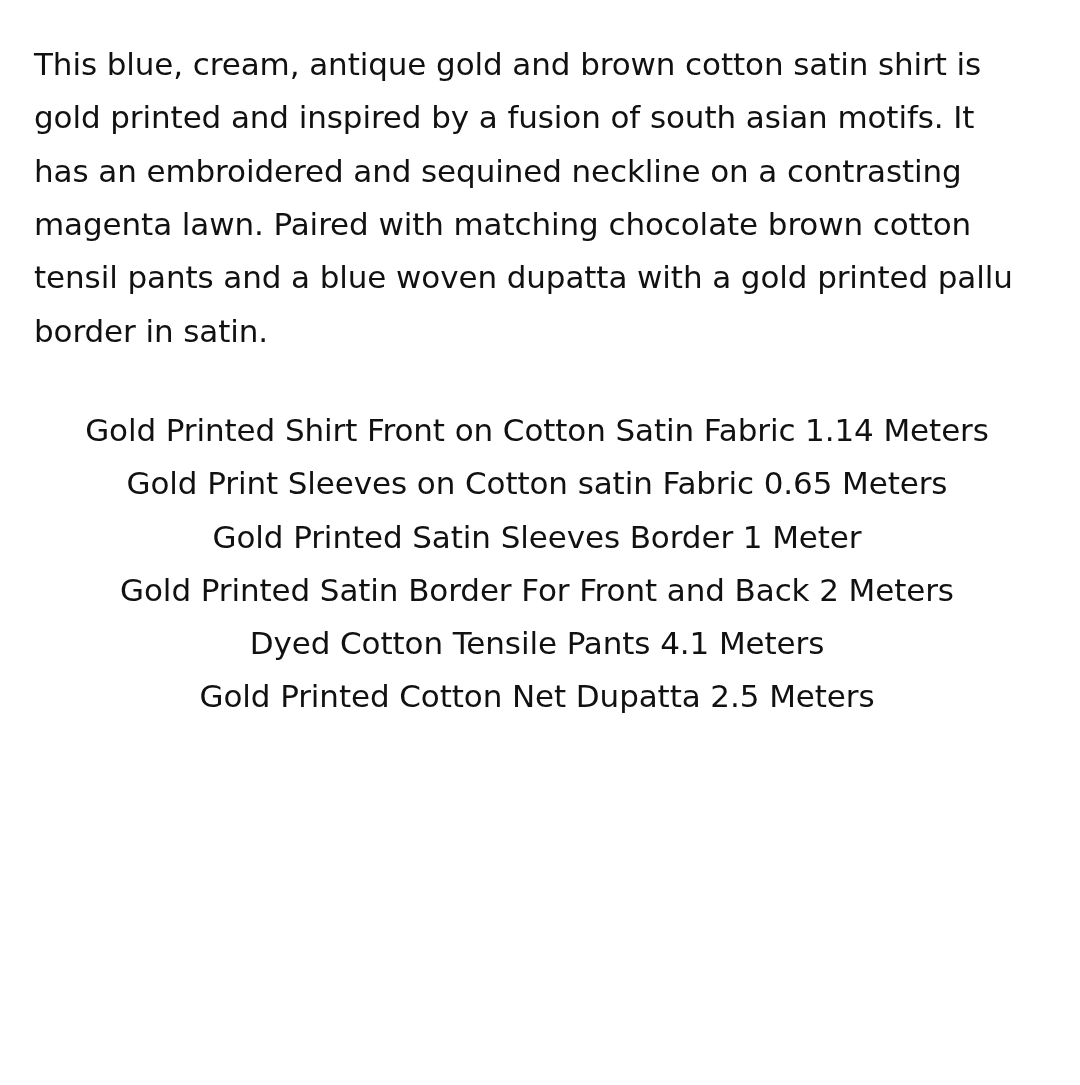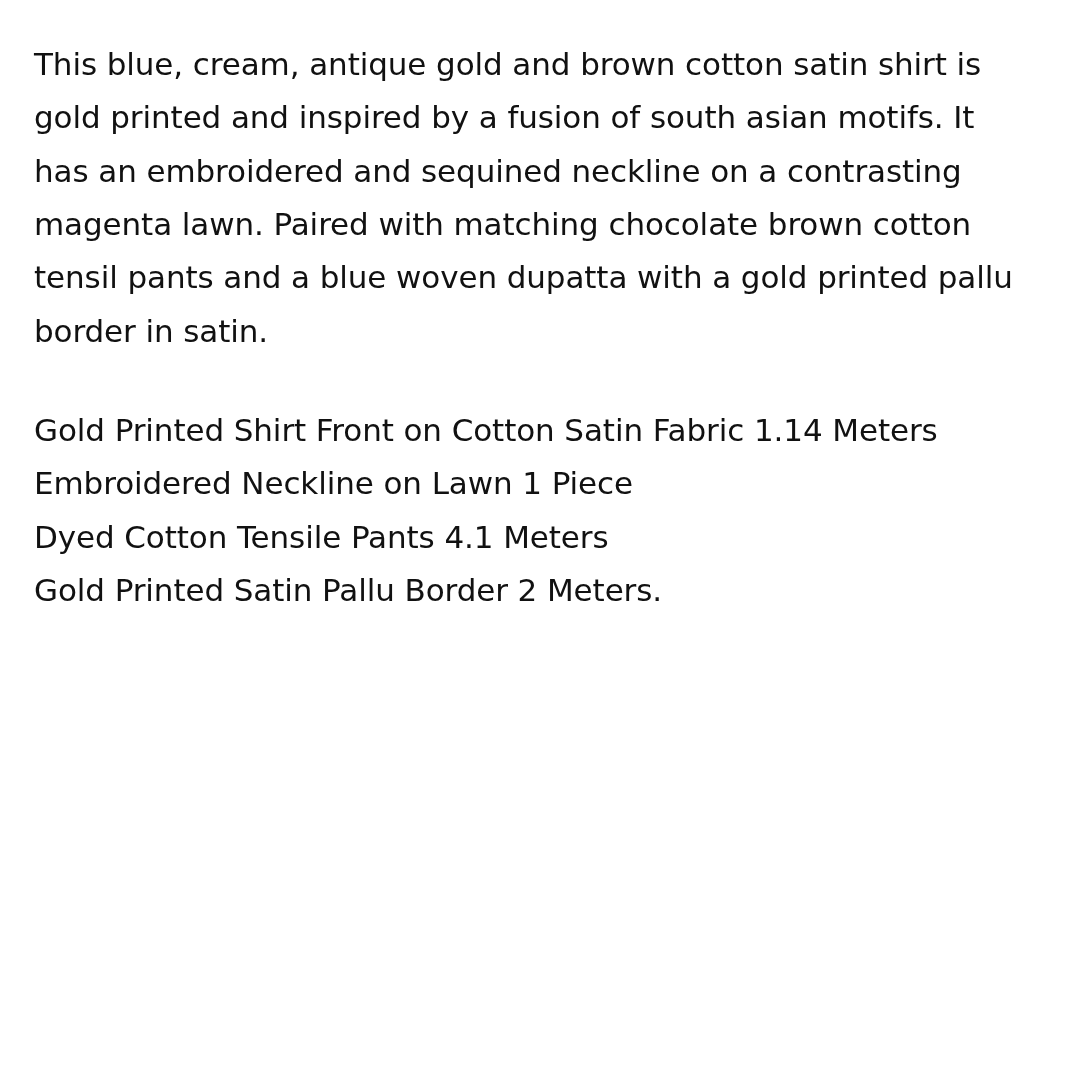--- a/index.html
+++ b/index.html
@@ -29,34 +29,37 @@
     margin: 0;
     max-width: 1000px;
   }
   .spacer {
     height: 46px;
   }
   .items {
     list-style: none;
     margin: 0;
     padding: 0;
+    text-align: center;
   }
   .item {
     font-size: 31px;
     line-height: 1.72;
     color: #111111;
     letter-spacing: -0.1px;
     max-width: 1010px;
   }
 </style>
 </head>
 <body>
 
 <div class="page">
   <p class="description">This blue, cream, antique gold and brown cotton satin shirt is gold printed and inspired by a fusion of south asian motifs. It has an embroidered and sequined neckline on a contrasting magenta lawn. Paired with matching chocolate brown cotton tensil pants and a blue woven dupatta with a gold printed pallu border in satin.</p>
   <div class="spacer"></div>
   <ul class="items">
     <li class="item">Gold Printed Shirt Front on Cotton Satin Fabric 1.14 Meters</li>
-    <li class="item">Embroidered Neckline on Lawn 1 Piece</li>
+    <li class="item">Gold Print Sleeves on Cotton satin Fabric 0.65 Meters</li>
+    <li class="item">Gold Printed Satin Sleeves Border 1 Meter</li>
+    <li class="item">Gold Printed Satin Border For Front and Back 2 Meters</li>
     <li class="item">Dyed Cotton Tensile Pants 4.1 Meters</li>
-    <li class="item">Gold Printed Satin Pallu Border 2 Meters.</li>
+    <li class="item">Gold Printed Cotton Net Dupatta 2.5 Meters</li>
   </ul>
 </div>
 
 </body></html>

